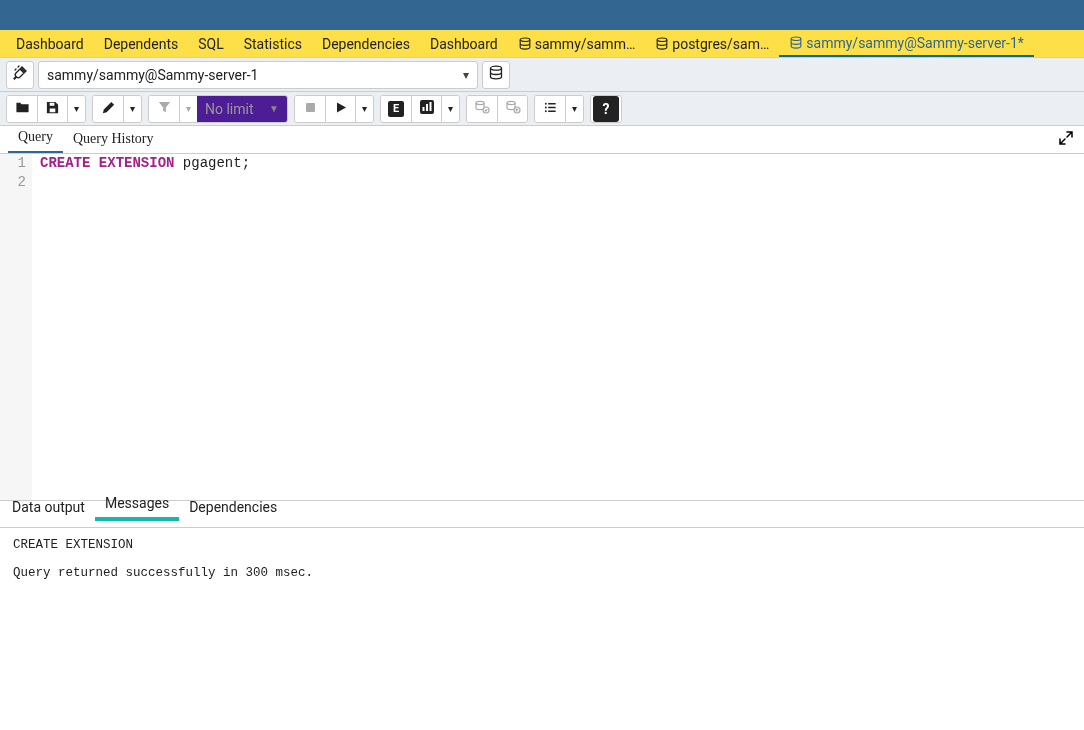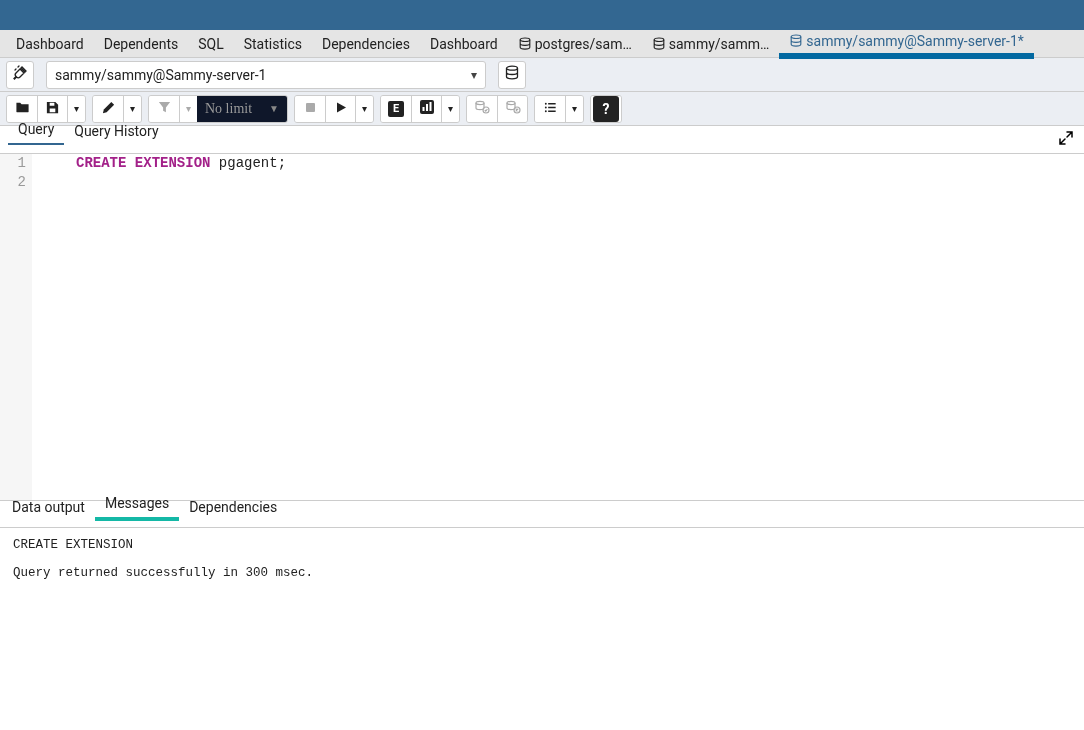--- a/index.html
+++ b/index.html
@@ -1,47 +1,47 @@
 <!DOCTYPE html>
 <html><head>
   <meta charset="utf-8">
   <style>
     * { box-sizing: border-box; margin: 0; padding: 0; }
     body { font-family: -apple-system, BlinkMacSystemFont, "Segoe UI", Roboto, sans-serif; font-size: 14px; color: #222; background: #fff; width: 1084px; height: 730px; overflow: hidden; }
     .title-bar { height: 30px; background: #336791; }
-    .nav-tabs { height: 28px; border-bottom: 1px solid #ccc; display: flex; align-items: center; padding: 0 6px; background: #e5e5e5; }
+    .nav-tabs { height: 28px; border-bottom: 1px solid #ccc; display: flex; align-items: center; padding: 0 6px; background: #fde047; }
     .nav-tab { padding: 4px 10px; font-size: 14px; cursor: pointer; color: #222; white-space: nowrap; display: flex; align-items: center; gap: 3px; }
-    .nav-tab.active { border-bottom: 6px solid #0369a1; color: #326690; }
+    .nav-tab.active { border-bottom: 2px solid #0369a1; color: #326690; }
     .db-icon { width: 14px; height: 14px; display: inline-flex; align-items: center; justify-content: center; }
     .db-icon svg { width: 14px; height: 14px; }
 
-    .conn-row { height: 34px; display: flex; align-items: center; gap: 12px; padding: 0 6px; background: #ebeef3; border-bottom: 1px solid #ccc; }
+    .conn-row { height: 34px; display: flex; align-items: center; gap: 4px; padding: 0 6px; background: #ebeef3; border-bottom: 1px solid #ccc; }
     .conn-icon-btn { width: 28px; height: 28px; border: 1px solid #ccc; background: #fff; border-radius: 3px; display: flex; align-items: center; justify-content: center; cursor: pointer; }
     .conn-select { flex: 0 0 440px; height: 28px; border: 1px solid #ccc; background: #fff; border-radius: 3px; display: flex; align-items: center; padding: 0 8px; justify-content: space-between; cursor: pointer; }
     .conn-select .txt { color: #222; }
     .conn-select .chev { color: #444; font-size: 12px; }
 
     .toolbar { height: 34px; display: flex; align-items: center; gap: 6px; padding: 0 6px; background: #ebeef3; border-bottom: 1px solid #ccc; }
     .tb-group { display: flex; border: 1px solid #ccc; border-radius: 3px; overflow: hidden; }
     .tb-btn { width: 30px; height: 26px; background: #fff; display: flex; align-items: center; justify-content: center; cursor: pointer; color: #222; }
     .tb-btn + .tb-btn { border-left: 1px solid #ccc; }
     .tb-btn.narrow { width: 18px; }
     .tb-btn.disabled { color: #aaa; }
-    .tb-limit { width: 90px; height: 26px; background: #0f172a; display: flex; align-items: center; justify-content: space-between; padding: 0 8px; color: #999; font-family: Liberation Serif, serif; }
+    .tb-limit { width: 90px; height: 26px; background: #4c1d95; display: flex; align-items: center; justify-content: space-between; padding: 0 8px; color: #999; }
     .tb-limit .chev { font-size: 10px; color: #888; }
     .tb-help { width: 26px; height: 26px; border-radius: 3px; background: #222; color: #fff; display: flex; align-items: center; justify-content: center; font-weight: bold; }
 
-    .editor-tabs { height: 28px; display: flex; align-items: flex-end; border-bottom: 1px solid #ccc; padding: 8px 8px; background: #fff; position: relative; }
+    .editor-tabs { height: 28px; display: flex; align-items: flex-end; border-bottom: 1px solid #ccc; padding: 0 8px; background: #fff; position: relative; font-family: Liberation Serif, serif; }
     .ed-tab { padding: 4px 10px 6px 10px; font-size: 14px; cursor: pointer; color: #222; }
     .ed-tab.active { border-bottom: 2px solid #326690; }
     .expand-icon { position: absolute; right: 10px; top: 4px; cursor: pointer; color: #000; }
 
     .editor { display: flex; height: 346px; background: #fff; font-family: "Courier New", Consolas, monospace; font-size: 14px; }
     .gutter { width: 32px; background: #f6f6f6; text-align: right; padding-right: 6px; color: #999; line-height: 19px; user-select: none; }
-    .code { flex: 1; padding-left: 8px; line-height: 19px; position: relative; margin-left: 36px; }
+    .code { flex: 1; padding-left: 8px; line-height: 19px; position: relative; }
     .kw { color: #a32189; font-weight: bold; }
 
     .output-tabs { height: 28px; display: flex; align-items: flex-end; border-top: 1px solid #ccc; border-bottom: 1px solid #ccc; background: #fff; padding: 6px 2px; }
     .out-tab { padding: 4px 10px 6px 10px; font-size: 14px; cursor: pointer; color: #222; }
     .out-tab.active { border-bottom: 4px solid #14b8a6; }
 
     .messages { padding: 10px 13px; font-family: "Courier New", Consolas, monospace; font-size: 12.5px; white-space: pre-wrap; }
   </style>
 </head>
 <body>
@@ -67,30 +67,30 @@
   <div class="nav-tab">
       <span>Dashboard</span>
     </div>
   <div class="nav-tab">
     <span class="db-icon">
       <svg viewBox="0 0 16 16">
           <ellipse cx="8" cy="3.2" rx="5.5" ry="2" fill="none" stroke="#222" stroke-width="1.3"></ellipse>
           <path d="M2.5 3.2v4.3c0 1.1 2.46 2 5.5 2s5.5-.9 5.5-2V3.2M2.5 7.5v4.3c0 1.1 2.46 2 5.5 2s5.5-.9 5.5-2V7.5" fill="none" stroke="#222" stroke-width="1.3"></path>
         </svg>
     </span>
-    <span>postgres/sam…</span>
+    <span>sammy/samm…</span>
   </div>
   <div class="nav-tab">
     <span class="db-icon">
       <svg viewBox="0 0 16 16">
           <ellipse cx="8" cy="3.2" rx="5.5" ry="2" fill="none" stroke="#222" stroke-width="1.3"></ellipse>
           <path d="M2.5 3.2v4.3c0 1.1 2.46 2 5.5 2s5.5-.9 5.5-2V3.2M2.5 7.5v4.3c0 1.1 2.46 2 5.5 2s5.5-.9 5.5-2V7.5" fill="none" stroke="#222" stroke-width="1.3"></path>
         </svg>
     </span>
-    <span>sammy/samm…</span>
+    <span>postgres/sam…</span>
   </div>
   <div class="nav-tab active">
     <span class="db-icon">
       <svg viewBox="0 0 16 16">
           <ellipse cx="8" cy="3.2" rx="5.5" ry="2" fill="none" stroke="#326690" stroke-width="1.3"></ellipse>
           <path d="M2.5 3.2v4.3c0 1.1 2.46 2 5.5 2s5.5-.9 5.5-2V3.2M2.5 7.5v4.3c0 1.1 2.46 2 5.5 2s5.5-.9 5.5-2V7.5" fill="none" stroke="#326690" stroke-width="1.3"></path>
         </svg>
     </span>
     <span>sammy/sammy@Sammy-server-1*</span>
   </div>

